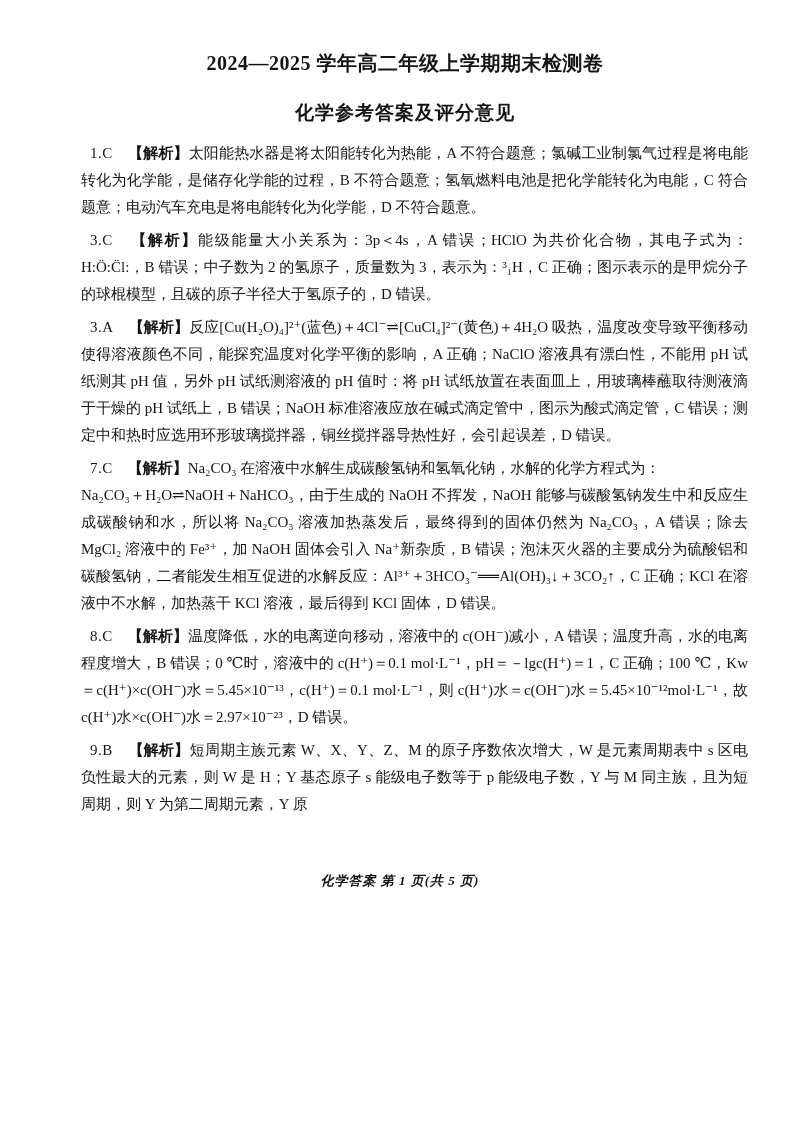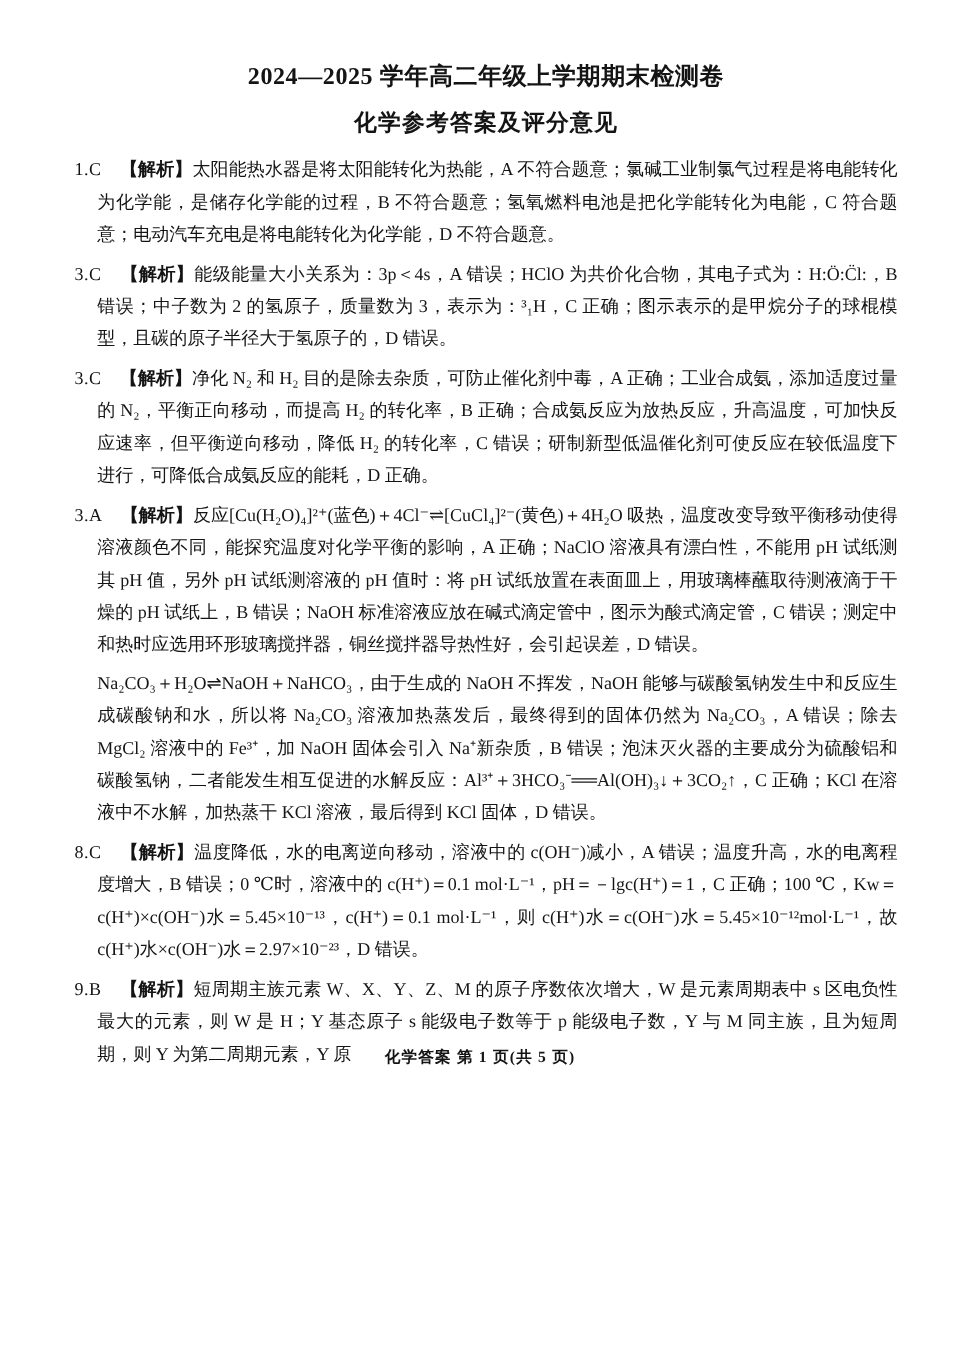--- a/index.html
+++ b/index.html
@@ -17,77 +17,76 @@
   .title {
     text-align: center;
     font-size: 20px;
     font-weight: bold;
     letter-spacing: 0.5px;
   }
   .subtitle {
     text-align: center;
     font-size: 19px;
     font-weight: bold;
-    margin-top: 12px;
+    margin-top: 23px;
     font-family: "Liberation Sans", "DejaVu Sans", sans-serif;
     letter-spacing: 1px;
   }
   .items {
     margin-top: 13px;
     font-size: 15px;
     line-height: 27px;
     text-align: justify;
   }
   .item { padding-left: 19px; margin-bottom: 5px; }
   .item p { margin: 0; }
   .item .p1 { text-indent: -19px; }
-  .item .p2 { text-indent: 0; font-family: Liberation Serif, serif; }
+  .item .p2 { text-indent: 0; }
   .tag {
     font-family: Liberation Sans, sans-serif;
     font-weight: bold;
   }
-  .num { letter-spacing: 0.5px; }
+  .num { letter-spacing: 0.5px; margin-left: 28px; }
   .footer {
     position: absolute;
     left: 0; right: 0;
     bottom: 32px;
     text-align: center;
     font-size: 13px;
     font-weight: bold;
     letter-spacing: 1px;
+    font-style: italic;
   }
 </style>
 </head>
 <body>
 
 <div class="page">
   <div class="title">2024—2025 学年高二年级上学期期末检测卷</div>
   <div class="subtitle">化学参考答案及评分意见</div>
 
   <div class="items">
 
     <div class="item">
       <p class="p1"><span class="num">1.C</span>　<span class="tag">【解析】</span><span>太阳能热水器是将太阳能转化为热能，A 不符合题意；氯碱工业制氯气过程是将电能转化为化学能，是储存化学能的过程，B 不符合题意；氢氧燃料电池是把化学能转化为电能，C 符合题意；电动汽车充电是将电能转化为化学能，D 不符合题意。</span></p>
     </div>
 
     <div class="item">
       <p class="p1"><span class="num">3.C</span>　<span class="tag">【解析】</span><span>能级能量大小关系为：3p＜4s，A 错误；HClO 为共价化合物，其电子式为：H:Ö:C̈l:，B 错误；中子数为 2 的氢原子，质量数为 3，表示为：³₁H，C 正确；图示表示的是甲烷分子的球棍模型，且碳的原子半径大于氢原子的，D 错误。</span></p>
     </div>
 
-    <div class="item">
-      <p class="p1"><span class="num">3.C</span>　<span class="tag">【解析】</span><span>净化 N₂ 和 H₂ 目的是除去杂质，可防止催化剂中毒，A 正确；工业合成氨，添加适度过量的 N₂，平衡正向移动，而提高 H₂ 的转化率，B 正确；合成氨反应为放热反应，升高温度，可加快反应速率，但平衡逆向移动，降低 H₂ 的转化率，C 错误；研制新型低温催化剂可使反应在较低温度下进行，可降低合成氨反应的能耗，D 正确。</span></p>
-    </div>
 
     <div class="item">
       <p class="p1"><span class="num">3.A</span>　<span class="tag">【解析】</span><span>反应[Cu(H₂O)₄]²⁺(蓝色)＋4Cl⁻⇌[CuCl₄]²⁻(黄色)＋4H₂O 吸热，温度改变导致平衡移动使得溶液颜色不同，能探究温度对化学平衡的影响，A 正确；NaClO 溶液具有漂白性，不能用 pH 试纸测其 pH 值，另外 pH 试纸测溶液的 pH 值时：将 pH 试纸放置在表面皿上，用玻璃棒蘸取待测液滴于干燥的 pH 试纸上，B 错误；NaOH 标准溶液应放在碱式滴定管中，图示为酸式滴定管，C 错误；测定中和热时应选用环形玻璃搅拌器，铜丝搅拌器导热性好，会引起误差，D 错误。</span></p>
     </div>
 
 
 
     <div class="item">
+      <p class="p1"><span class="num">7.C</span>　<span class="tag">【解析】</span><span>Na₂CO₃ 在溶液中水解生成碳酸氢钠和氢氧化钠，水解的化学方程式为：</span></p>
       <p class="p2">Na₂CO₃＋H₂O⇌NaOH＋NaHCO₃，由于生成的 NaOH 不挥发，NaOH 能够与碳酸氢钠发生中和反应生成碳酸钠和水，所以将 Na₂CO₃ 溶液加热蒸发后，最终得到的固体仍然为 Na₂CO₃，A 错误；除去 MgCl₂ 溶液中的 Fe³⁺，加 NaOH 固体会引入 Na⁺新杂质，B 错误；泡沫灭火器的主要成分为硫酸铝和碳酸氢钠，二者能发生相互促进的水解反应：Al³⁺＋3HCO₃⁻══Al(OH)₃↓＋3CO₂↑，C 正确；KCl 在溶液中不水解，加热蒸干 KCl 溶液，最后得到 KCl 固体，D 错误。</p>
     </div>
 
     <div class="item">
       <p class="p1"><span class="num">8.C</span>　<span class="tag">【解析】</span><span>温度降低，水的电离逆向移动，溶液中的 c(OH⁻)减小，A 错误；温度升高，水的电离程度增大，B 错误；0 ℃时，溶液中的 c(H⁺)＝0.1 mol·L⁻¹，pH＝－lgc(H⁺)＝1，C 正确；100 ℃，Kw＝c(H⁺)×c(OH⁻)水＝5.45×10⁻¹³，c(H⁺)＝0.1 mol·L⁻¹，则 c(H⁺)水＝c(OH⁻)水＝5.45×10⁻¹²mol·L⁻¹，故 c(H⁺)水×c(OH⁻)水＝2.97×10⁻²³，D 错误。</span></p>
     </div>
 
     <div class="item">
       <p class="p1"><span class="num">9.B</span>　<span class="tag">【解析】</span><span>短周期主族元素 W、X、Y、Z、M 的原子序数依次增大，W 是元素周期表中 s 区电负性最大的元素，则 W 是 H；Y 基态原子 s 能级电子数等于 p 能级电子数，Y 与 M 同主族，且为短周期，则 Y 为第二周期元素，Y 原</span></p>
     </div>

